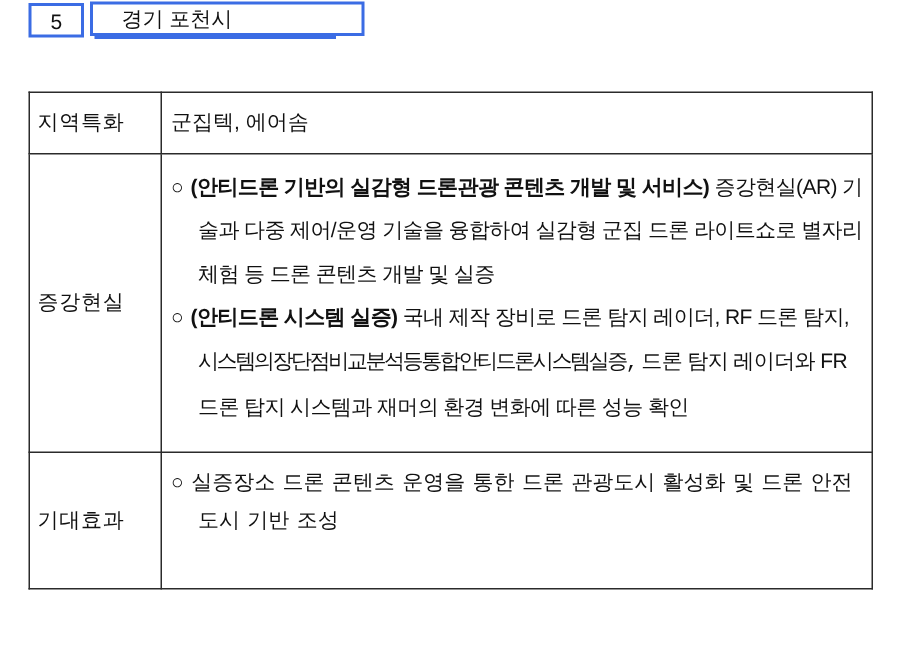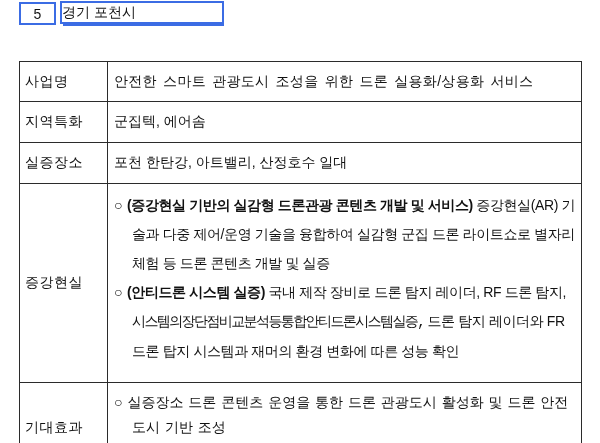--- a/index.html
+++ b/index.html
@@ -20,21 +20,21 @@
     border: 2px solid #3b6ce4;
     display: flex; align-items: center; justify-content: center;
     font-size: 14px;
   }
   .region-box {
     position: absolute;
     left: 60px; top: 1px;
     width: 160px; height: 19px;
     border: 2px solid #3b6ce4;
     display: flex; align-items: center;
-    padding-left: 0;
+    padding-left: 19px;
     font-size: 14px;
   }
   .region-underline {
     position: absolute;
     left: 63px; top: 23px;
     width: 161px; height: 3px;
     background: #3b6ce4;
   }
   
   .info-table {
@@ -95,36 +95,28 @@
   <div class="num-box">
     <span>5</span>
   </div>
   <div class="region-box">
     <span>경기 포천시</span>
   </div>
   <div class="region-underline"></div>
 
   <table class="info-table">
     <tbody>
-        <tr class="r1">
-      <td class="lbl">사업명</td>
-      <td class="val spaced">안전한 스마트 관광도시 조성을 위한 드론 실용화/상용화 서비스</td>
-    </tr>
     <tr class="r2">
       <td class="lbl">지역특화</td>
       <td class="val">군집텍, 에어솜</td>
     </tr>
-    <tr class="r3">
-      <td class="lbl">실증장소</td>
-      <td class="val">포천 한탄강, 아트밸리, 산정호수 일대</td>
-    </tr>
     <tr class="r4">
       <td class="lbl">증강현실</td>
       <td class="val content-cell biz-cell">
-        <div class="bullet"><span class="marker">○</span><span class="b">(증강현실 기반의 실감형 드론관광 콘텐츠 개발 및 서비스)</span><span> 증강현실(AR) 기술과 다중 제어/운영 기술을 융합하여 실감형 군집 드론 라이트쇼로 별자리 체험 등 드론 콘텐츠 개발 및 실증</span></div>
+        <div class="bullet"><span class="marker">○</span><span class="b">(안티드론 기반의 실감형 드론관광 콘텐츠 개발 및 서비스)</span><span> 증강현실(AR) 기술과 다중 제어/운영 기술을 융합하여 실감형 군집 드론 라이트쇼로 별자리 체험 등 드론 콘텐츠 개발 및 실증</span></div>
         <div class="bullet"><span class="marker">○</span><span class="b">(안티드론 시스템 실증)</span><span> 국내 제작 장비로 드론 탐지 레이더, RF 드론 탐지, </span><span class="condensed">시스템의장단점비교분석등통합안티드론시스템실증,</span><span> 드론 탐지 레이더와 FR 드론 탑지 시스템과 재머의 환경 변화에 따른 성능 확인</span></div>
       </td>
     </tr>
     <tr class="r5">
       <td class="lbl">기대효과</td>
       <td class="val content-cell effect-cell">
         <div class="bullet"><span class="marker">○</span><span>실증장소 드론 콘텐츠 운영을 통한 드론 관광도시 활성화 및 드론 안전 도시 기반 조성</span></div>
         <div class="bullet"></div>
       </td>
     </tr>

